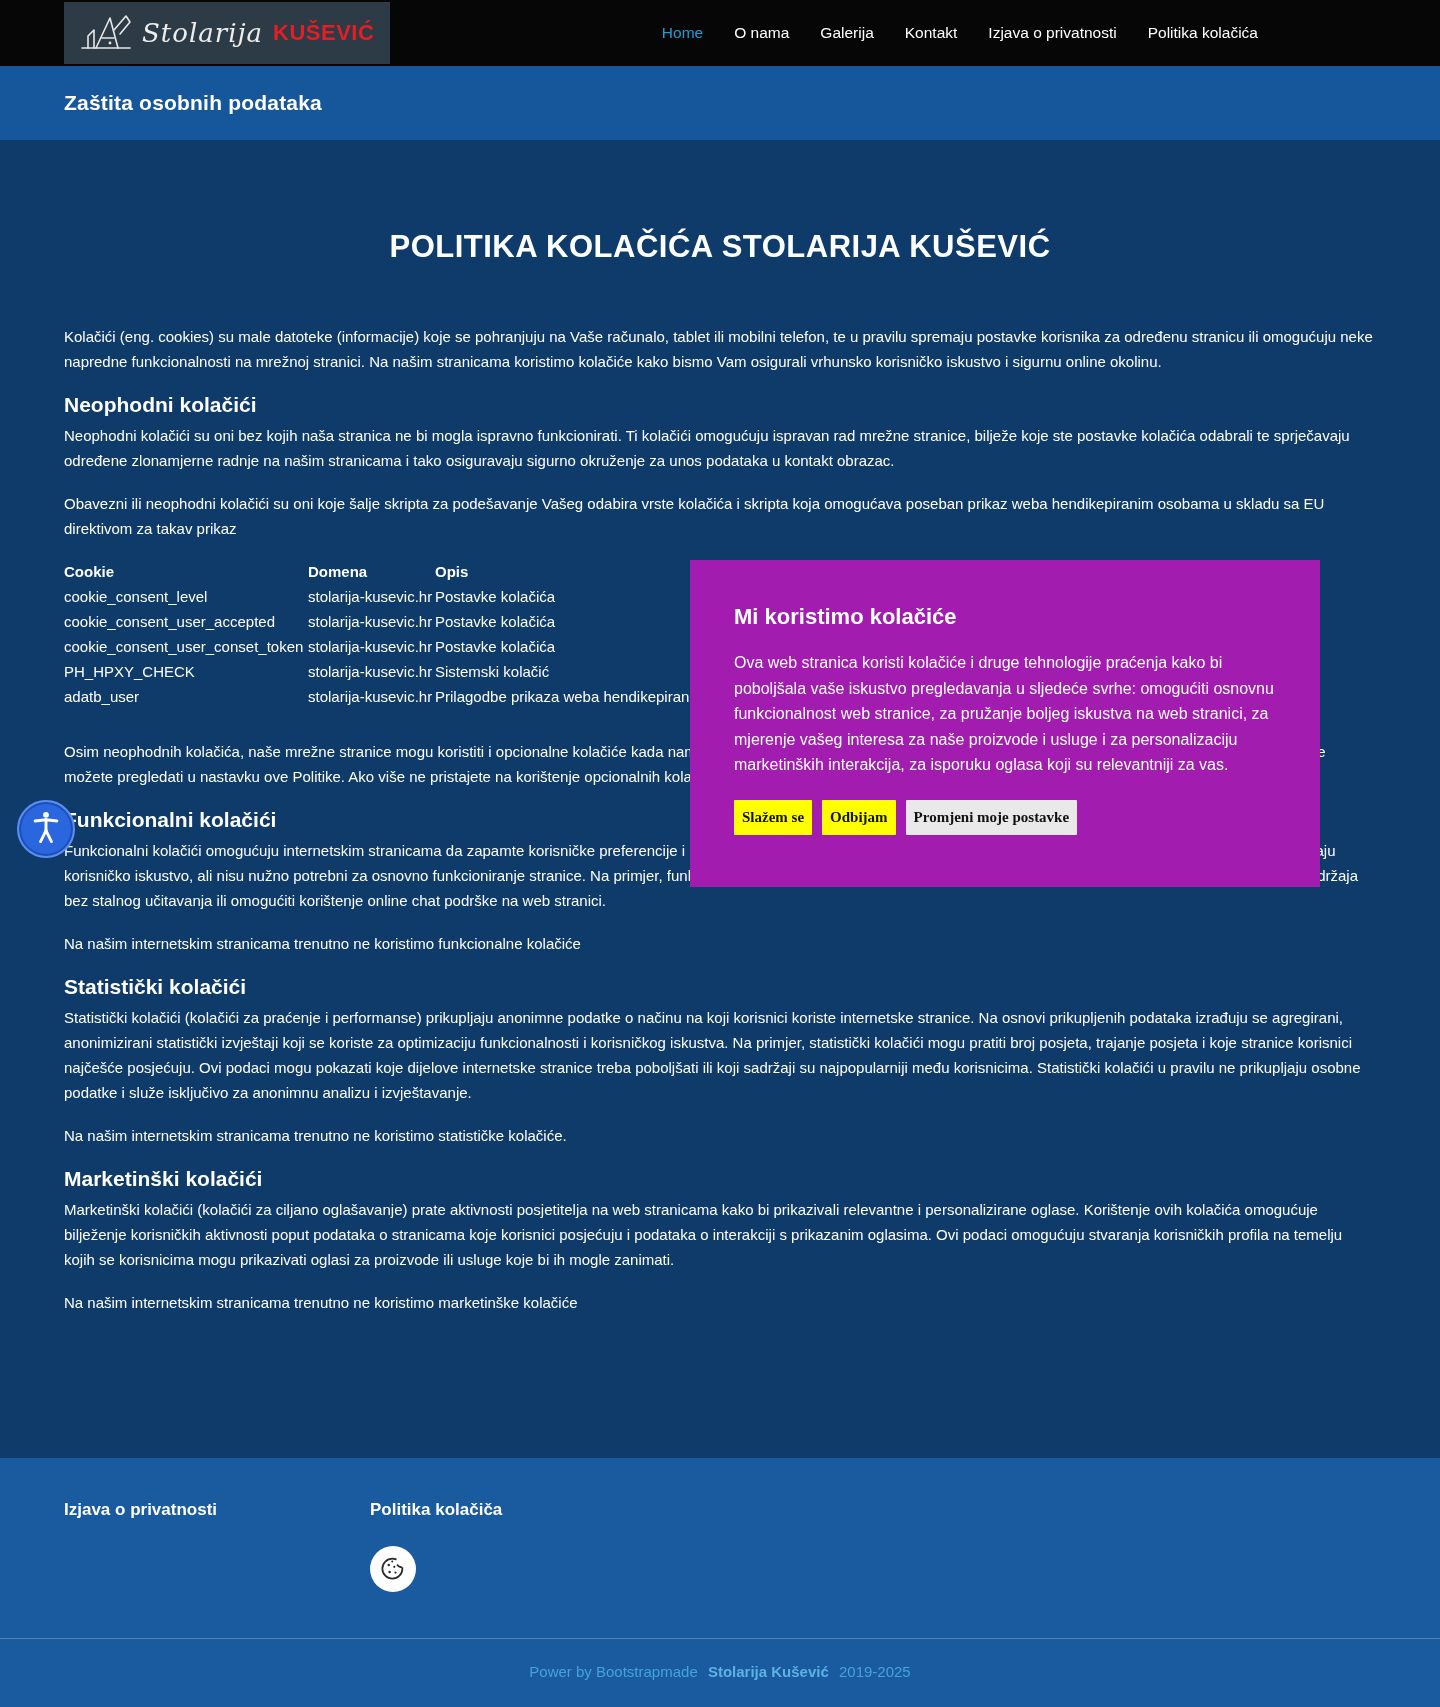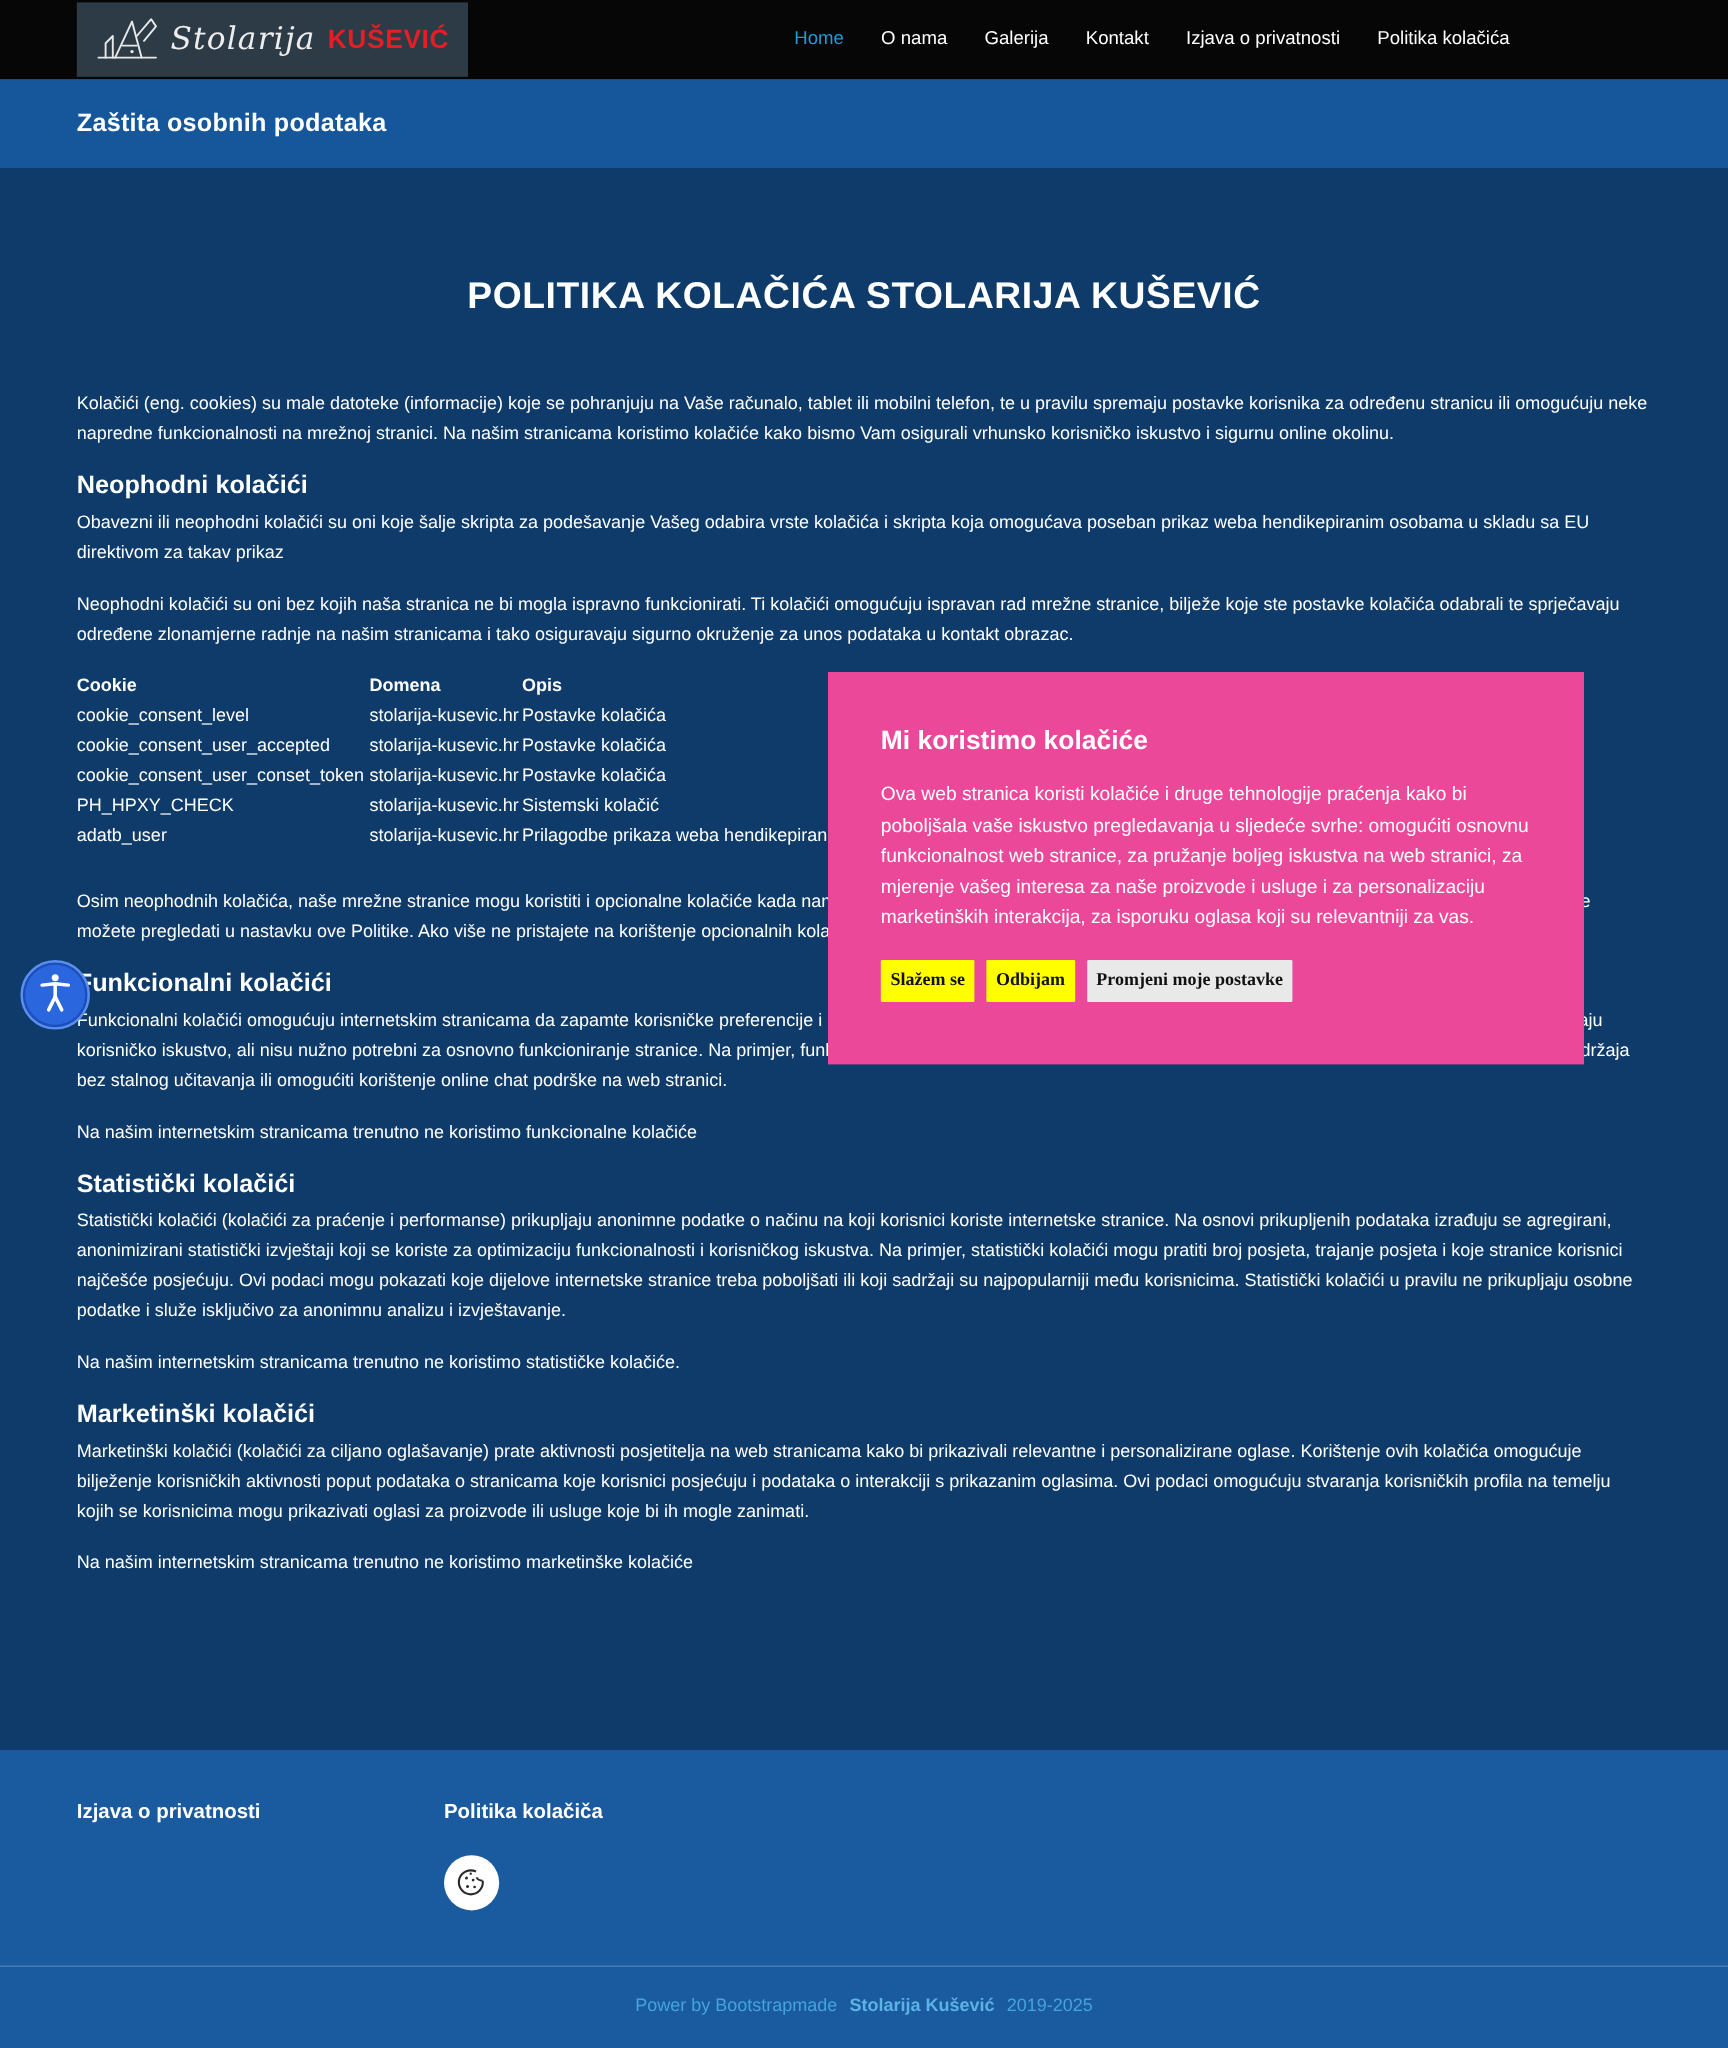--- a/index.html
+++ b/index.html
@@ -47,21 +47,21 @@
   .cookie-table th, .cookie-table td {
     text-align:left; font-size:15px; line-height:25px; padding:0; font-weight:400;
     vertical-align:top; white-space:nowrap;
   }
   .cookie-table th { font-weight:700; }
   .cookie-table .c1 { width:244px; }
   .cookie-table .c2 { width:127px; }
   
   .consent {
     position:absolute; left:690px; top:420px; 
-    width:630px; height:327px; background:#ec4899; z-index:50;
+    width:630px; height:327px; background:#a21caf; z-index:50;
     padding:44px 44px 0;
   }
   .consent h4 { margin:0 0 20px; font-size:22px; font-weight:700; color:#fff; }
   .consent p { font-size:16px; line-height:25.5px; margin:0 0 22px; color:#fff; }
   .consent .btn-row { display:flex; gap:10px; }
   .consent button {
     border:none; font-family:Liberation Serif, serif; font-size:15px;
     font-weight:700; color:#111; padding:9px 8px; cursor:pointer; border-radius:1px;
   }
   .btn-yellow { background:#FFFF00; }
@@ -117,22 +117,22 @@
 <section class="banner">
   <h2>Zaštita osobnih podataka</h2>
 </section>
 
 <main class="main">
   <h1>POLITIKA KOLAČIĆA STOLARIJA KUŠEVIĆ</h1>
 
   <p>Kolačići (eng. cookies) su male datoteke (informacije) koje se pohranjuju na Vaše računalo, tablet ili mobilni telefon, te u pravilu spremaju postavke korisnika za određenu stranicu ili omogućuju neke napredne funkcionalnosti na mrežnoj stranici. Na našim stranicama koristimo kolačiće kako bismo Vam osigurali vrhunsko korisničko iskustvo i sigurnu online okolinu.</p>
 
   <h3>Neophodni kolačići</h3>
+  <p>Neophodni kolačići su oni bez kojih naša stranica ne bi mogla ispravno funkcionirati. Ti kolačići omogućuju ispravan rad mrežne stranice, bilježe koje ste postavke kolačića odabrali te sprječavaju određene zlonamjerne radnje na našim stranicama i tako osiguravaju sigurno okruženje za unos podataka u kontakt obrazac.</p>
   <p>Obavezni ili neophodni kolačići su oni koje šalje skripta za podešavanje Vašeg odabira vrste kolačića i skripta koja omogućava poseban prikaz weba hendikepiranim osobama u skladu sa EU direktivom za takav prikaz</p>
-  <p>Neophodni kolačići su oni bez kojih naša stranica ne bi mogla ispravno funkcionirati. Ti kolačići omogućuju ispravan rad mrežne stranice, bilježe koje ste postavke kolačića odabrali te sprječavaju određene zlonamjerne radnje na našim stranicama i tako osiguravaju sigurno okruženje za unos podataka u kontakt obrazac.</p>
 
   <table class="cookie-table">
     <thead>
       <tr>
         <th class="c1">Cookie</th>
         <th class="c2">Domena</th>
         <th>Opis</th>
       </tr>
     </thead>
     <tbody>

